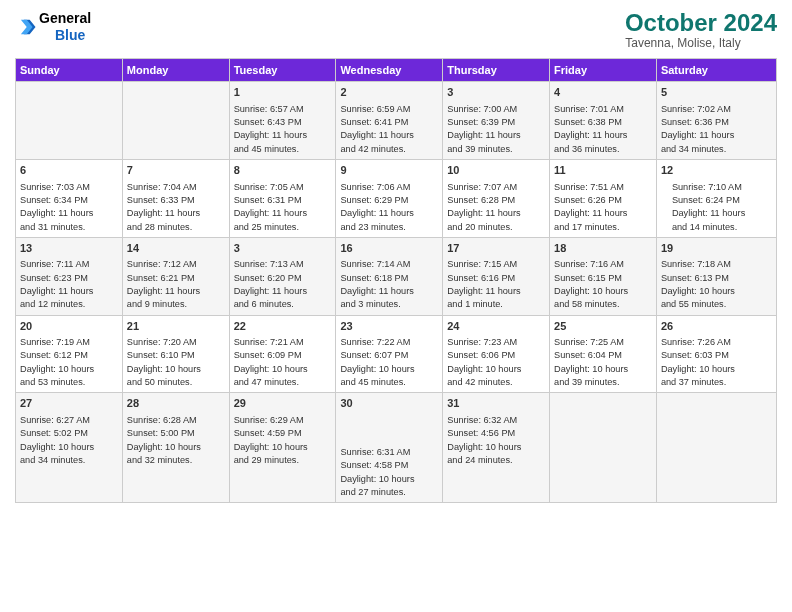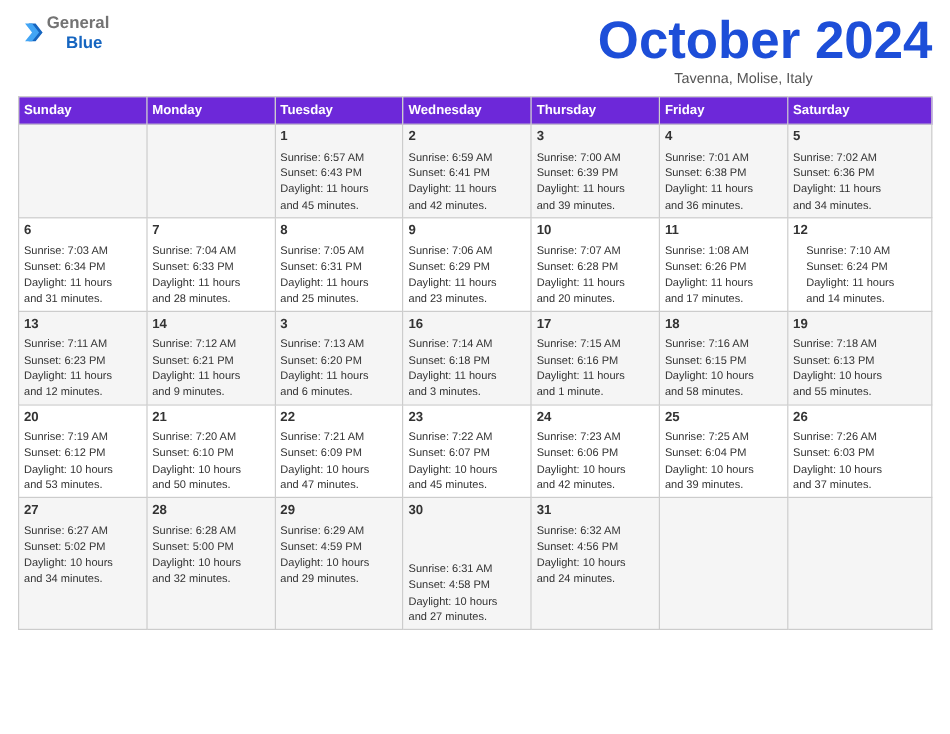--- a/index.html
+++ b/index.html
@@ -25,33 +25,33 @@
       align-items: center;
       gap: 2px;
     }
     .logo-text {
       font-size: 14px;
       font-weight: bold;
       color: #333;
       line-height: 1.2;
     }
     .logo-text span {
-      color: #737373;
+      color: #000000;
     }
     .logo-icon {
       width: 22px;
       height: 22px;
     }
     .title-block {
       text-align: right;
     }
     .title-block h1 {
-      font-size: 44px;
+      font-size: 24px;
       font-weight: bold;
-      color: #1d4ed8;
+      color: #0f766e;
       line-height: 1.1;
       margin-left: 36px;
     }
     .title-block h2 {
       font-size: 12px;
       font-weight: normal;
       color: #555;
       text-align: center;
     }
     table {
@@ -200,21 +200,21 @@
           </td>
           <td>
             <span class="day-number">10</span>
             <div class="cell-content" style="white-space: pre-line;">Sunrise: 7:07 AM
 Sunset: 6:28 PM
 Daylight: 11 hours
 and 20 minutes.</div>
           </td>
           <td>
             <span class="day-number">11</span>
-            <div class="cell-content" style="white-space: pre-line;">Sunrise: 1:08 AM
+            <div class="cell-content" style="white-space: pre-line;">Sunrise: 7:51 AM
 Sunset: 6:26 PM
 Daylight: 11 hours
 and 17 minutes.</div>
           </td>
           <td>
             <span class="day-number">12</span>
             <div class="cell-content" style="white-space: pre-line; margin-left: 11px;">Sunrise: 7:10 AM
 Sunset: 6:24 PM
 Daylight: 11 hours
 and 14 minutes.</div>

